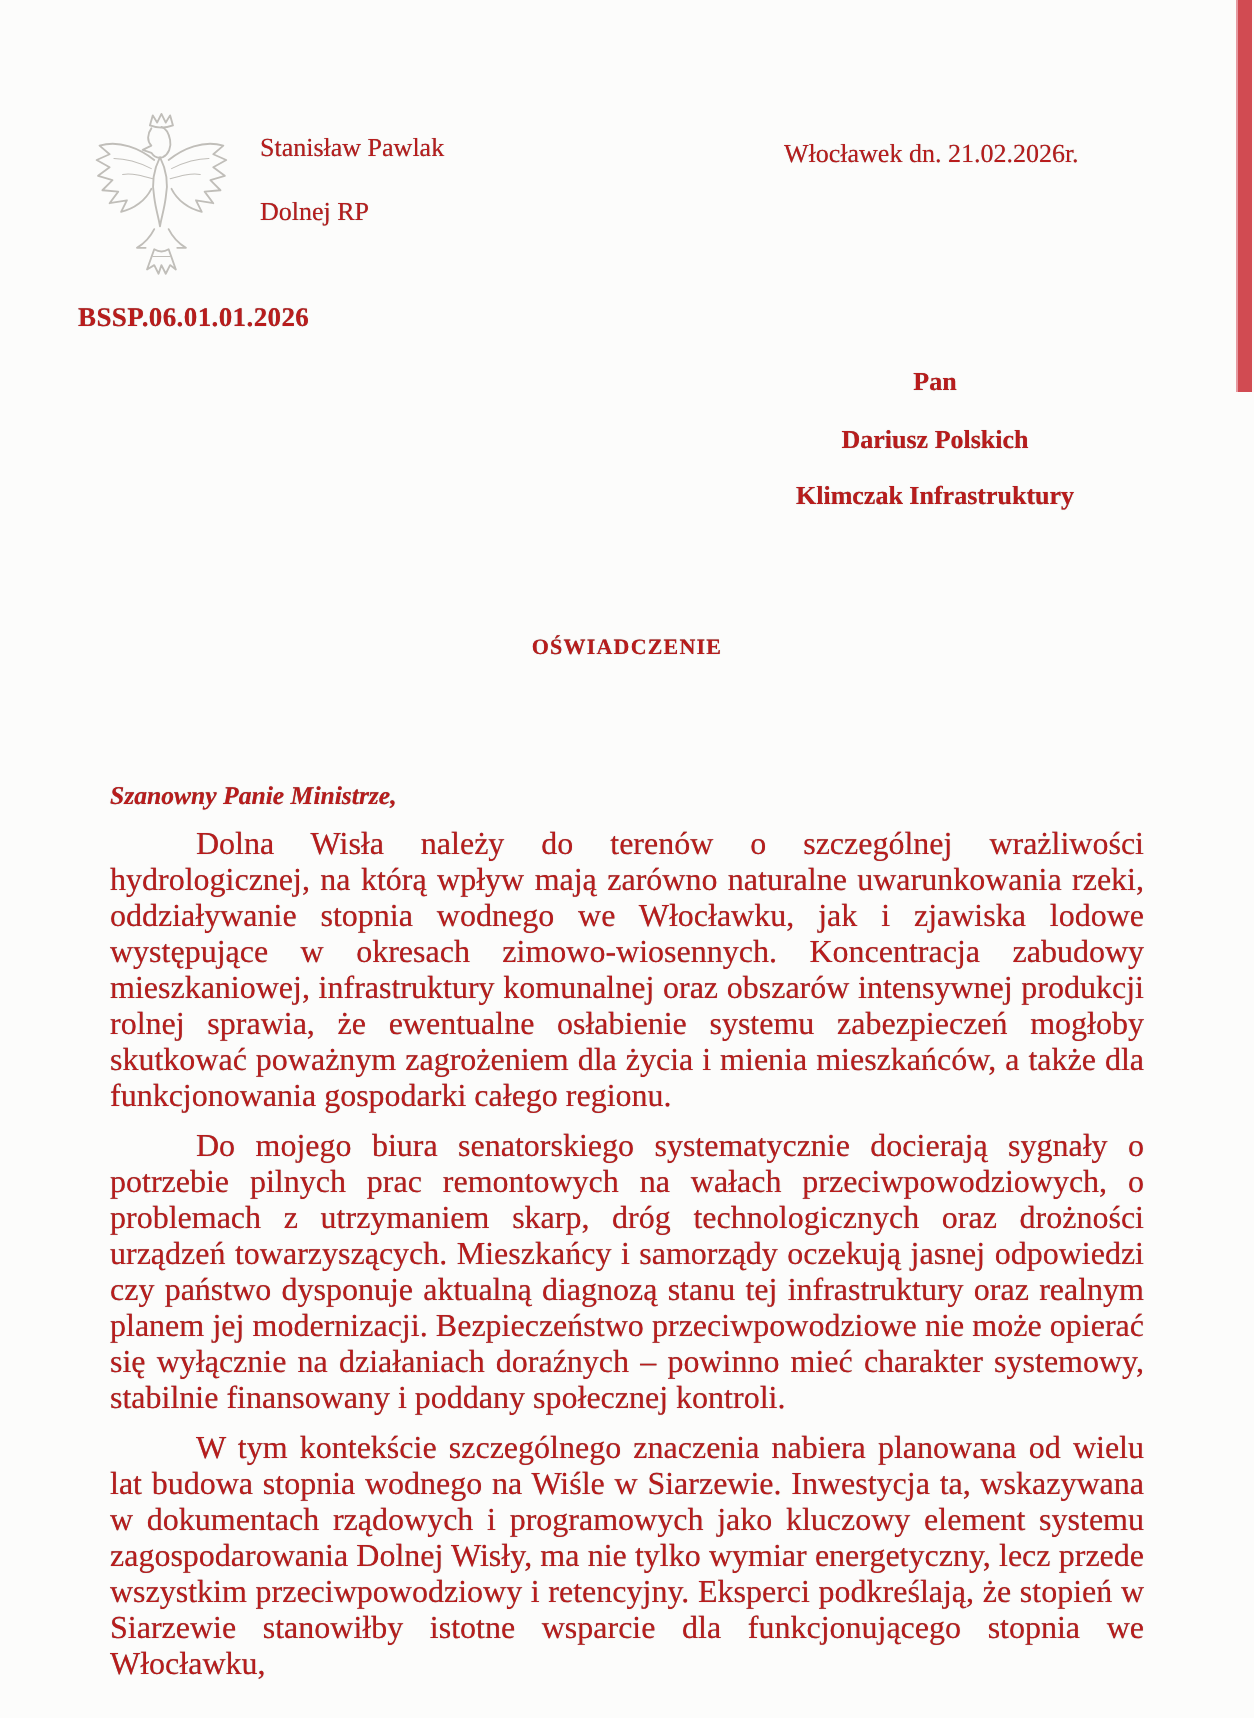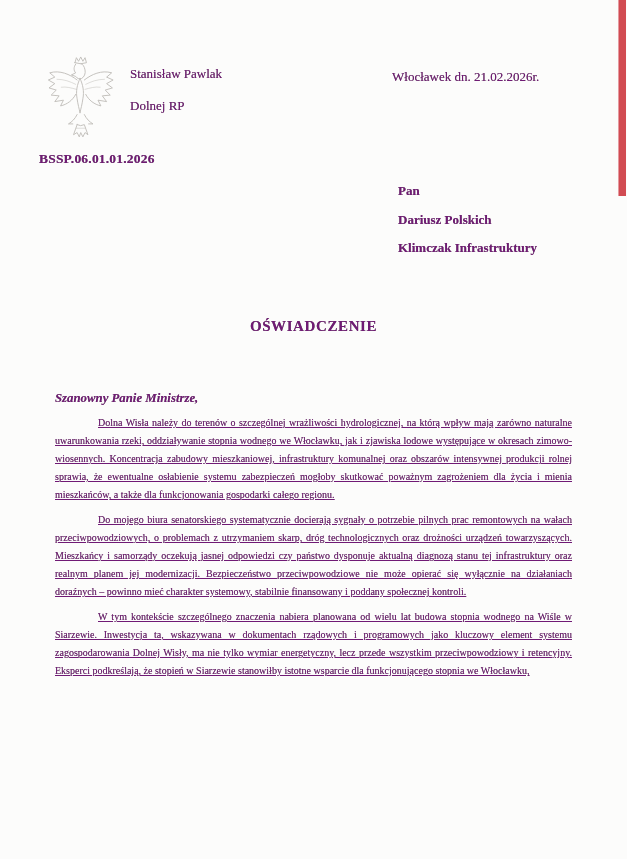--- a/index.html
+++ b/index.html
@@ -3,51 +3,51 @@
 <meta charset="utf-8">
 <style>
   html,body{margin:0;padding:0;background:#e8e8e8;}
   .page{
     position:relative;
     width:627px;height:859px;
     margin:0 auto;
     background:#fcfcfb;
     overflow:hidden;
     font-family:"Liberation Serif", serif;
-    color:#701a75;
+    color:#b91c1c;
   }
   .page *{text-shadow:0 0 .35px rgba(50,45,40,.65);}
   .accent-bar{
     position:absolute;top:0;right:1px;width:7px;height:196px;
     border-left:1px solid #e59aa0;
   }
   .emblem{position:absolute;left:44px;top:55px;width:72px;height:86px;opacity:.8;}
   .sender{position:absolute;left:130px;top:66px;font-size:13px;line-height:16px;}
   .sender .sender-title{margin-top:16px;}
   .place-date{position:absolute;left:392px;top:69px;font-size:13px;}
   .reference{position:absolute;left:39px;top:151px;font-size:13.5px;font-weight:bold;letter-spacing:.2px;}
   .recipient{position:absolute;left:398px;top:183px;font-size:13px;font-weight:bold;}
-  .recipient div{margin-bottom:12.5px;line-height:16px;}
+  .recipient div{margin-bottom:12.5px;line-height:16px;text-align:center;}
   .title{
     position:absolute;left:55px;top:318px;width:517px;margin:0;
-    text-align:center;font-size:15px;font-weight:bold;letter-spacing:.6px;
+    text-align:center;font-size:11px;font-weight:bold;letter-spacing:.6px;
   }
   .subject{
     position:absolute;left:55px;top:345px;width:517px;margin:0;
     font-size:12.6px;line-height:23px;text-align:justify;
   }
   .greeting{
     position:absolute;left:55px;top:391px;width:517px;margin:0;
     font-size:12.8px;font-weight:bold;font-style:italic;
   }
   .body-text{position:absolute;left:55px;top:414px;width:517px;}
   .body-text p{
     margin:0 0 7px 0;
-    font-size:10px;line-height:18px;
-    text-align:justify;text-indent:43px;text-decoration:underline;
+    font-size:16px;line-height:18px;
+    text-align:justify;text-indent:43px;
   }
 </style>
 </head>
 <body>
 
 <div class="page">
 
   <div class="accent-bar" style="background: rgb(209, 75, 82);"></div>
 
   <div class="emblem">

